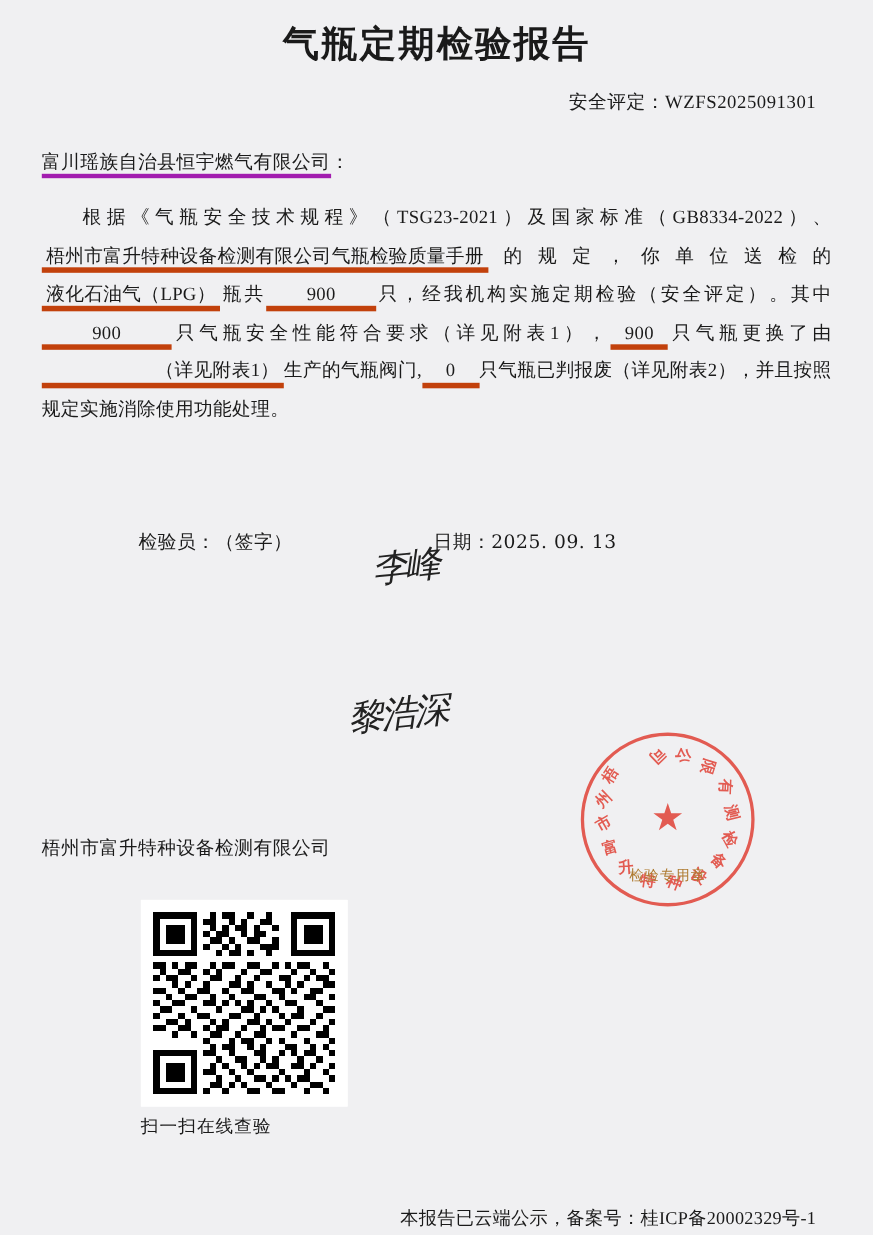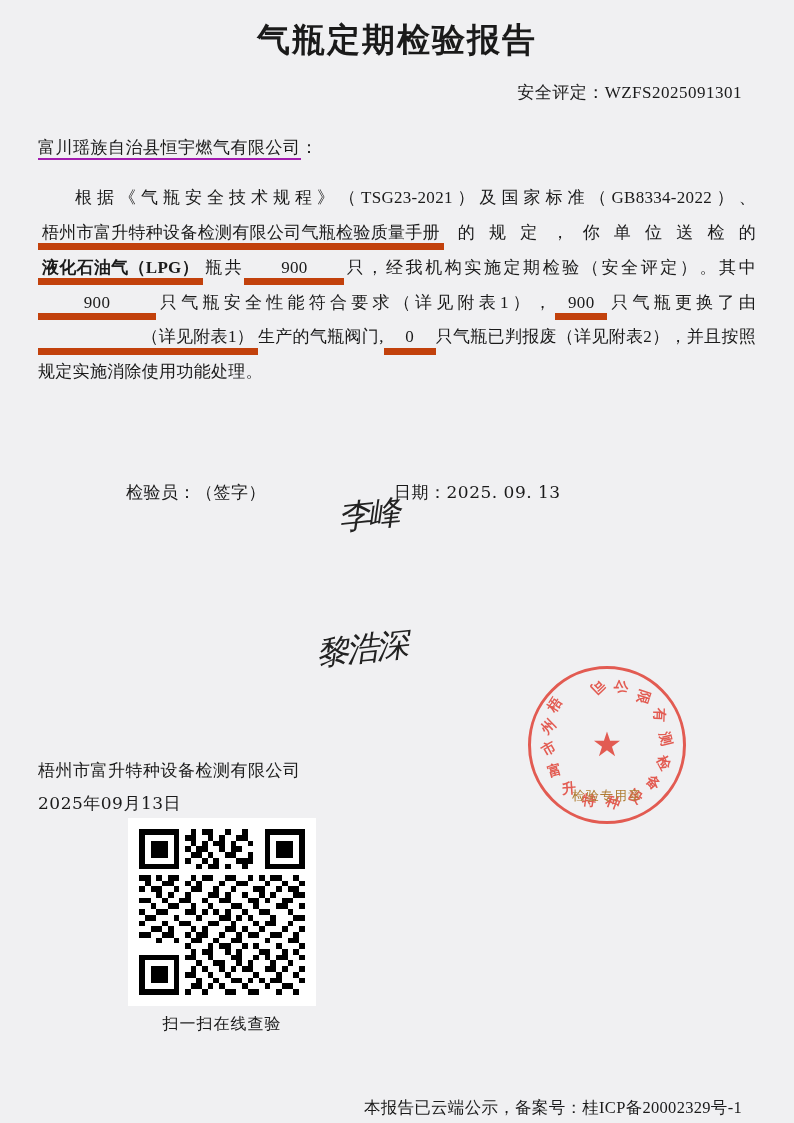--- a/index.html
+++ b/index.html
@@ -36,39 +36,39 @@
     margin-top: 18px;
     padding-right: 14px;
     letter-spacing: 0.5px;
   }
   .addressee {
     margin-top: 32px;
     font-size: 17px;
     letter-spacing: 0.5px;
   }
   .addressee .uline {
-    border-bottom: 2px solid #a21caf;
+    border-bottom: 4px solid #a21caf;
     padding-bottom: 1px;
   }
   .body-text {
     margin-top: 22px;
     font-size: 17px;
     line-height: 2.05;
     letter-spacing: 0.3px;
     text-align: justify;
   }
   .fill {
     display: inline-block;
-    border-bottom: 7px solid #c2410c;
+    border-bottom: 5px solid #c2410c;
     text-align: center;
     padding: 0 4px;
     line-height: 1.25;
   }
   .fill.w-manual { min-width: 300px; }
-  .fill.w-gas { min-width: 150px; font-weight: bold; }
+  .fill.w-gas { min-width: 150px; }
   .fill.w-count { min-width: 92px; }
   .fill.w-count2 { min-width: 110px; }
   .fill.w-small { min-width: 44px; }
   .fill.w-valve { min-width: 212px; text-align: right; }
   .indent { text-indent: 34px; display: block; }
 
   .sign-block {
     margin-top: 91px;
     position: relative;
     height: 130px;
@@ -164,21 +164,20 @@
     display: block;
     transform: translate(-50%, -50%);
     white-space: nowrap;
   }
 
   .qr-wrap {
     position: absolute;
     left: 128px;
     top: 800px;
     width: 188px;
-    text-align: center;
   }
   .qr-box {
     width: 188px;
     height: 188px;
     background: #fff;
     padding: 0;
     box-sizing: border-box;
   }
   .qr-caption {
     margin-top: 8px;
@@ -222,21 +221,20 @@
     </div>
     <div class="signature sig-1">李峰</div>
   </div>
 
   <div class="sign-block-2">
     <div class="signature sig-2">黎浩深</div>
   </div>
 
   <div class="issuer">
     <div>梧州市富升特种设备检测有限公司</div>
-    <div class="issuer-date">2025年09月13日</div>
   </div>
 
   <div class="seal">
     <div class="arc-char">
       <span style="left:-52px; top:-40px; transform:translate(-50%,-50%) rotate(-58deg);">梧</span>
       <span style="left:-58px; top:-18px; transform:translate(-50%,-50%) rotate(-44deg);">州</span>
       <span style="left:-58px; top:4px;  transform:translate(-50%,-50%) rotate(-30deg);">市</span>
       <span style="left:-52px; top:26px; transform:translate(-50%,-50%) rotate(-16deg);">富</span>
       <span style="left:-38px; top:44px; transform:translate(-50%,-50%) rotate(-4deg);">升</span>
       <span style="left:-18px; top:56px; transform:translate(-50%,-50%) rotate(8deg);">特</span>

